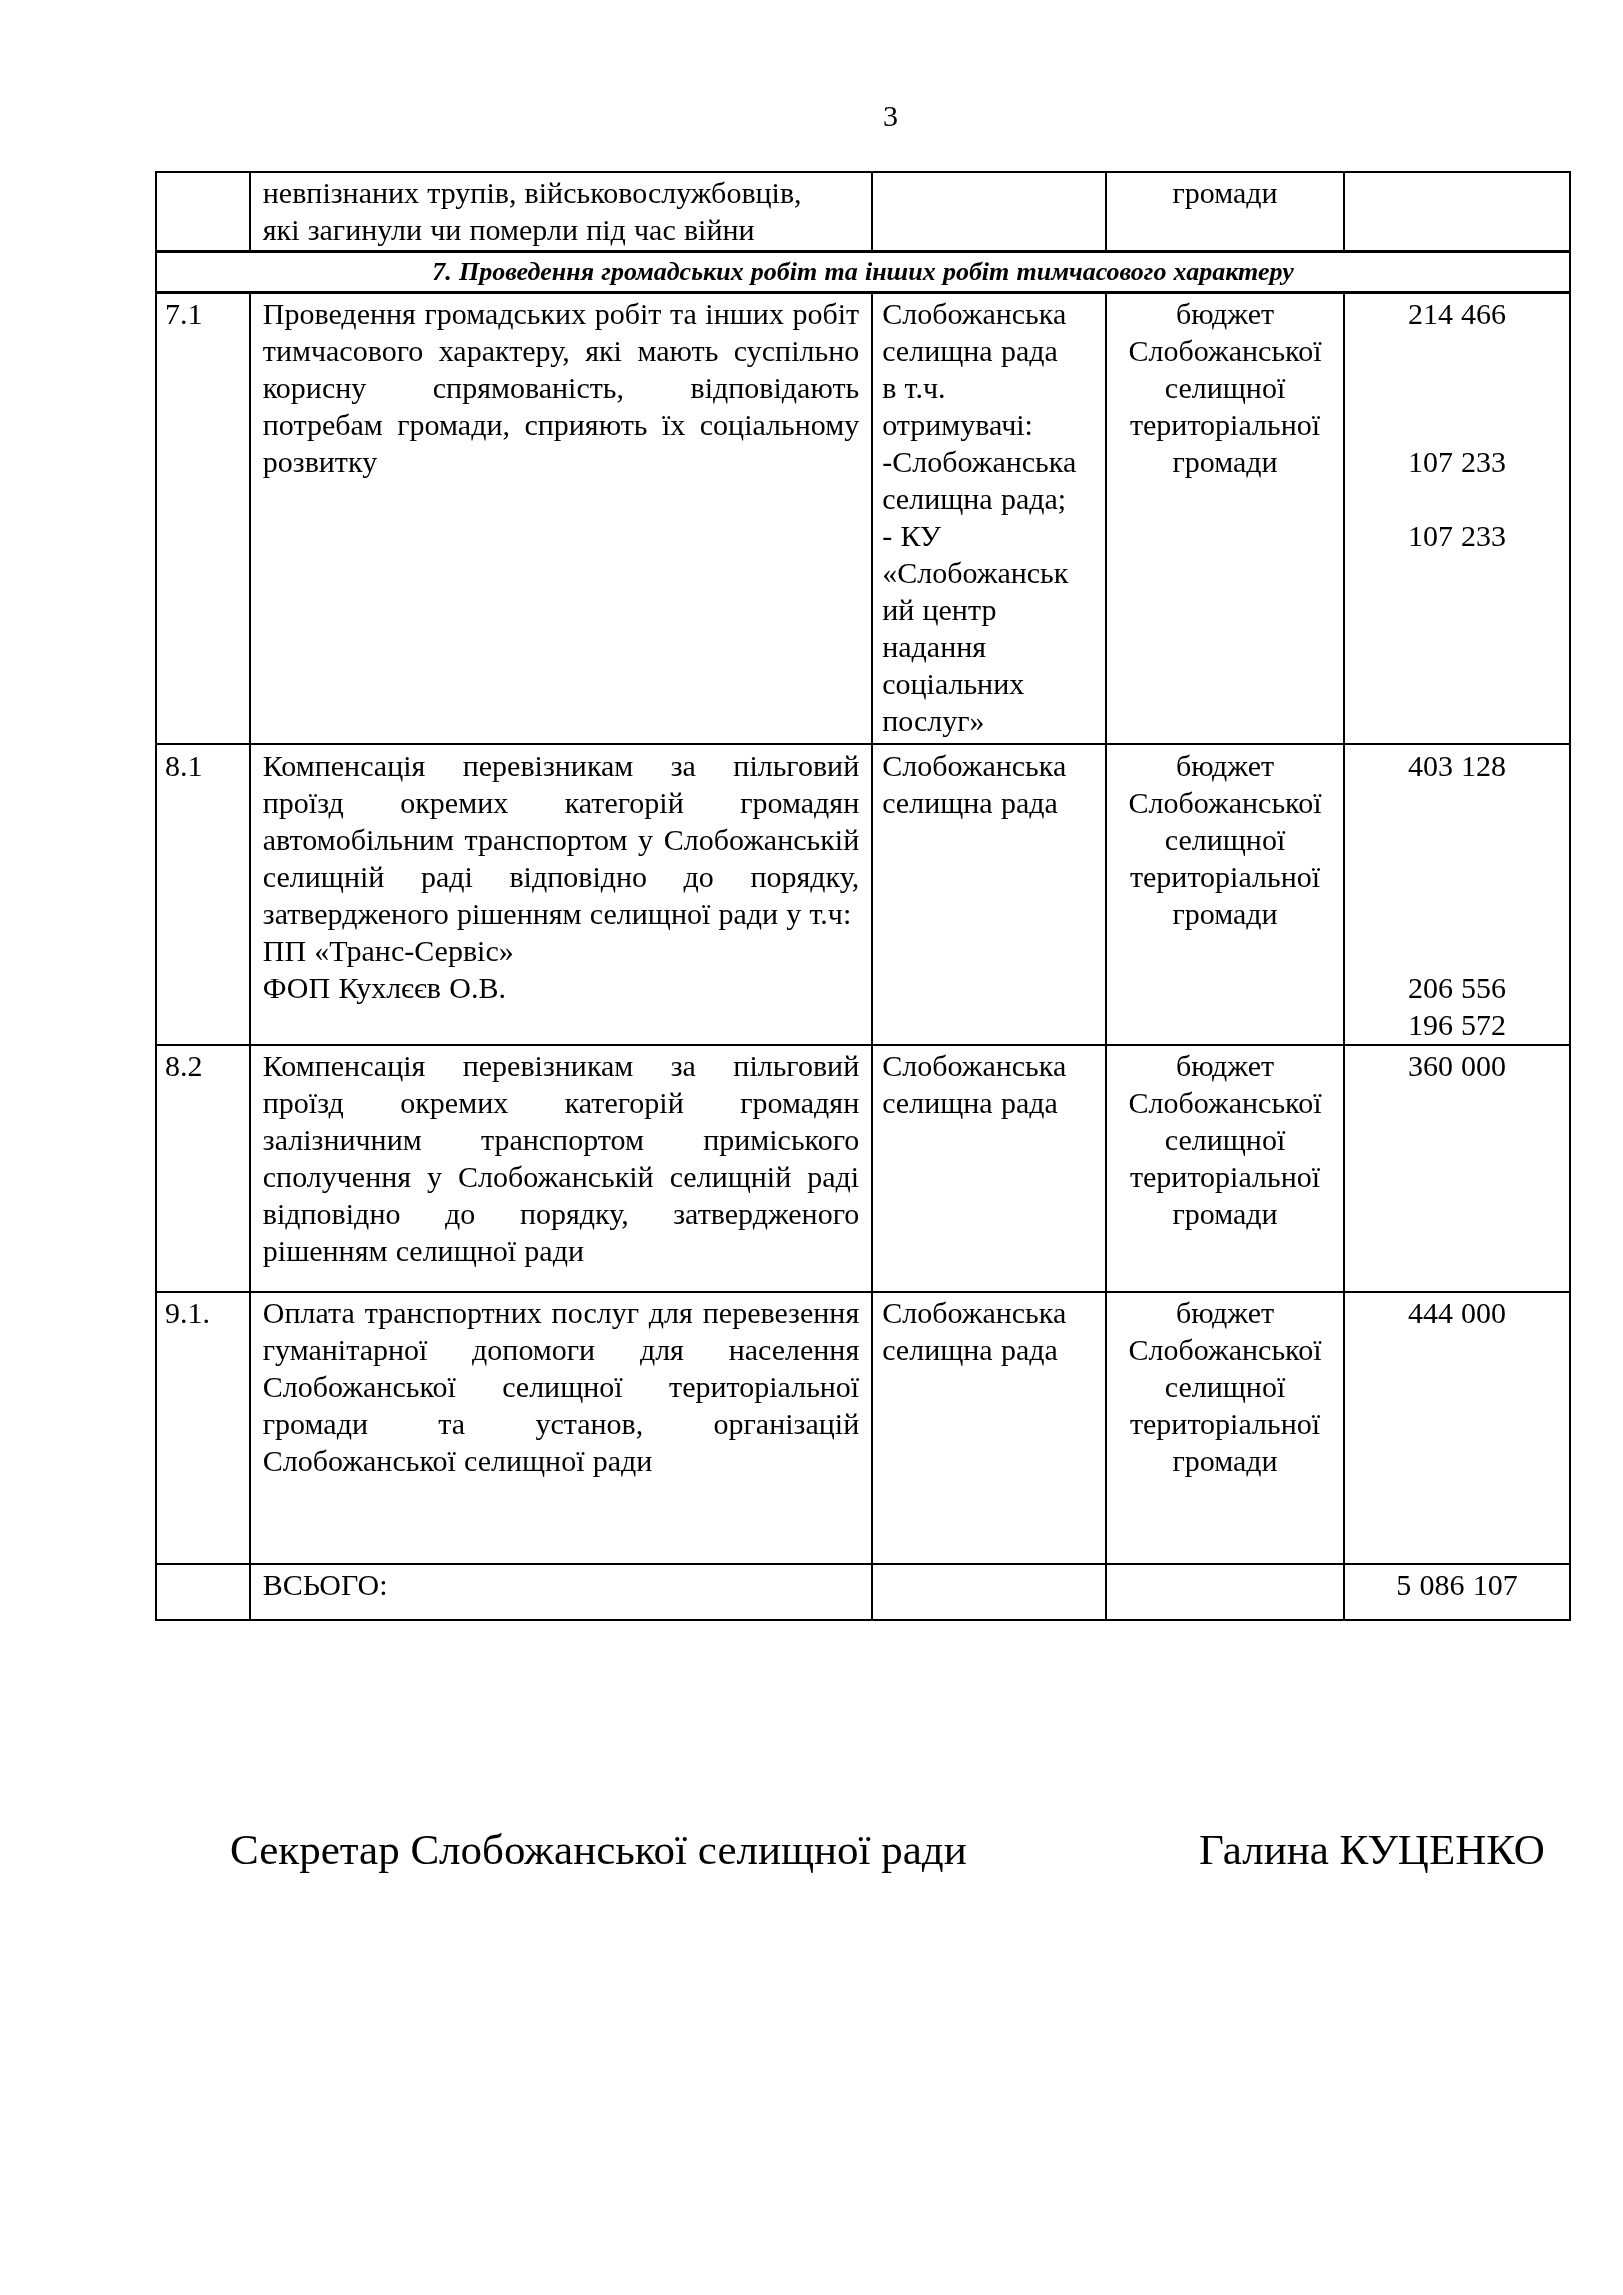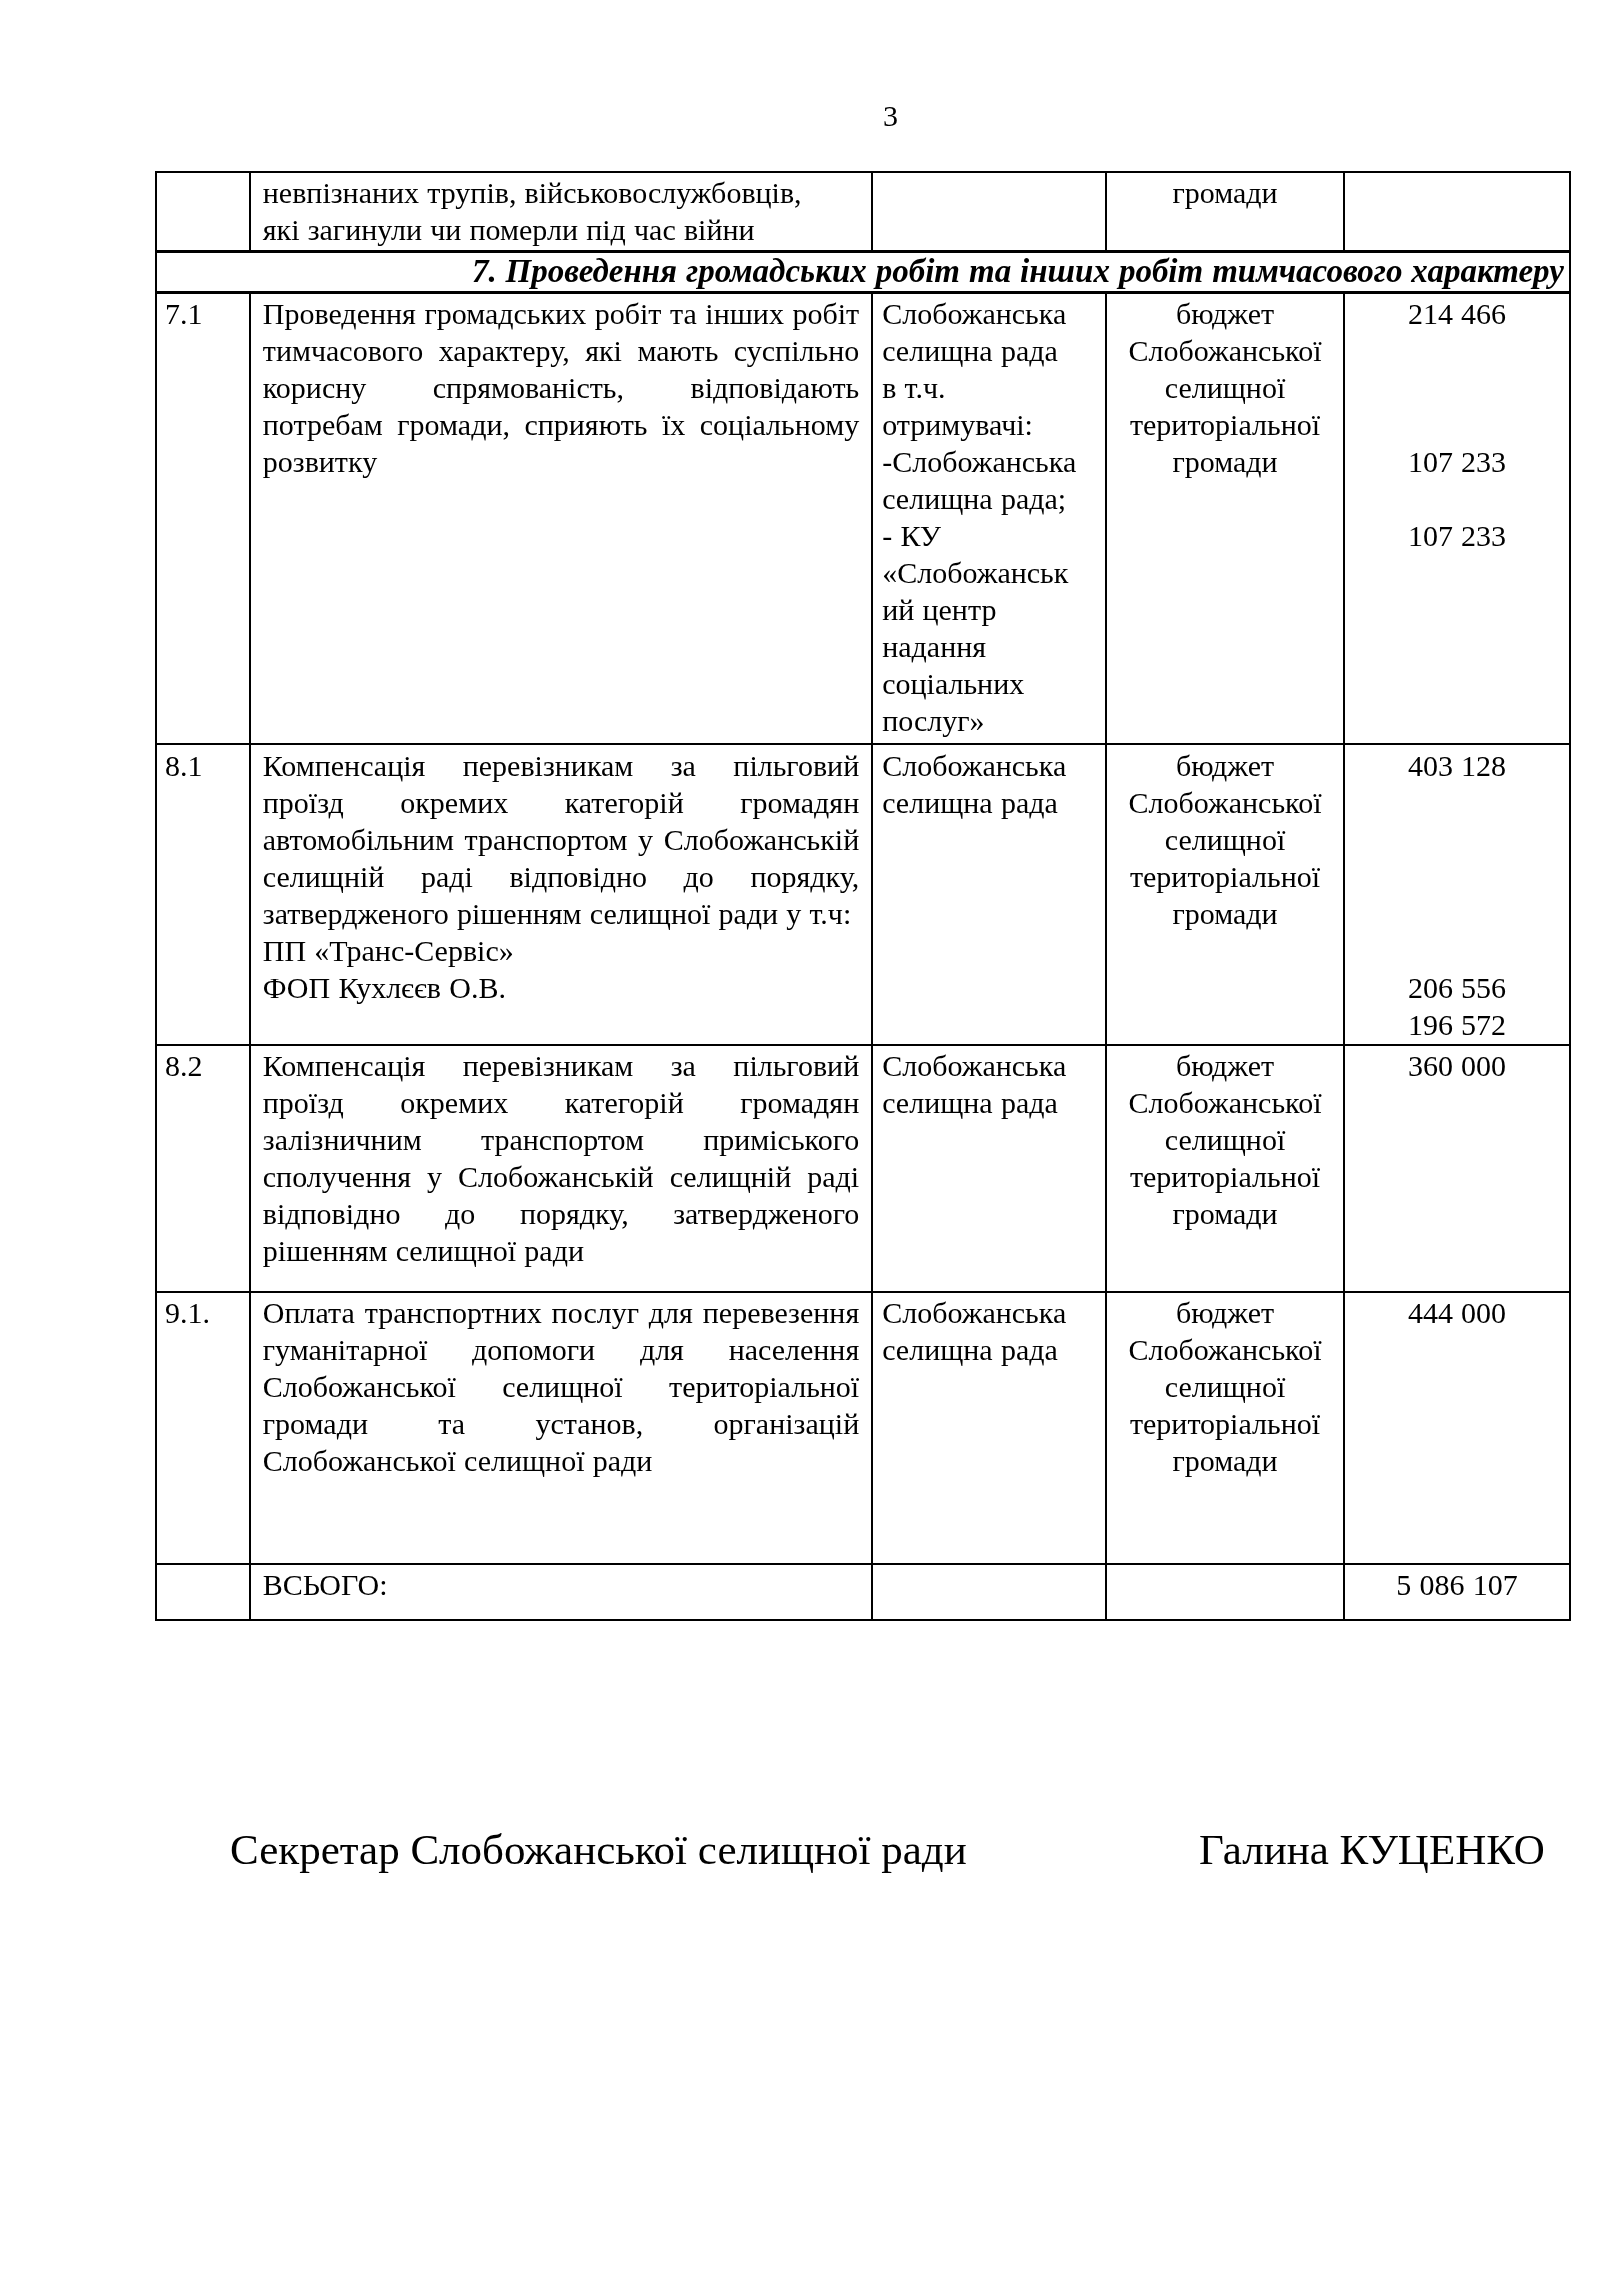--- a/index.html
+++ b/index.html
@@ -24,22 +24,22 @@
     padding:1.3px 11.8px 1.3px 11.8px;
     overflow:hidden;
     word-spacing:0.7px;
   }
   td.num{padding:1.3px 2.6px 1.3px 7.9px;}
   td.desc{text-align:justify;white-space:pre-line;}
   td.exec{white-space:pre-line;padding:1.3px 3.9px 1.3px 9.2px;margin-left:32px;}
   td.fund{white-space:pre-line;text-align:center;padding:1.3px 3.9px;}
   td.amt{white-space:pre-line;text-align:center;padding:1.3px 3.9px;}
   tr.section td{
-    text-align:right;font-weight:bold;font-style:italic;
-    font-size:33px;line-height:37px;padding:0.7px 5.2px;
+    text-align:center;font-weight:bold;font-style:italic;
+    font-size:26px;line-height:37px;padding:0.7px 5.2px;
     border-top-width:3.9px;border-bottom-width:3.9px;
   }
   tr.section-plain td{font-weight:normal;font-style:normal;}
   td.total-label{white-space:pre-line;text-align:left;}
   .footer-line{
     position:absolute;top:1831px;font-size:43px;line-height:37px;white-space:nowrap;
   }
   .footer-title{left:230px;}
   .footer-name{left:1199px;}
 </style>

